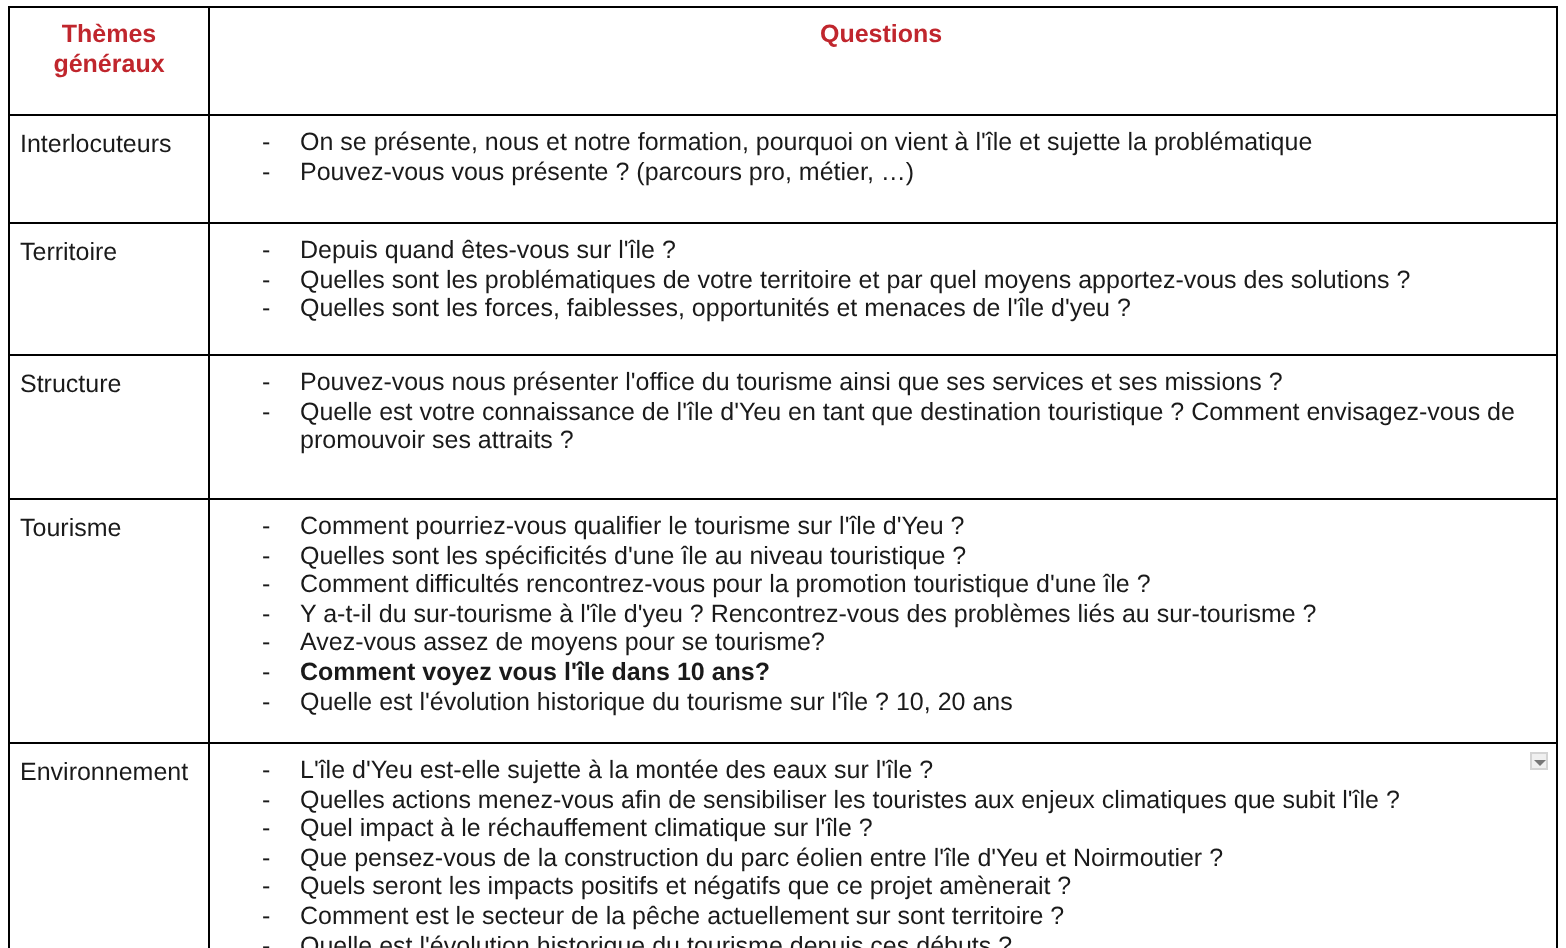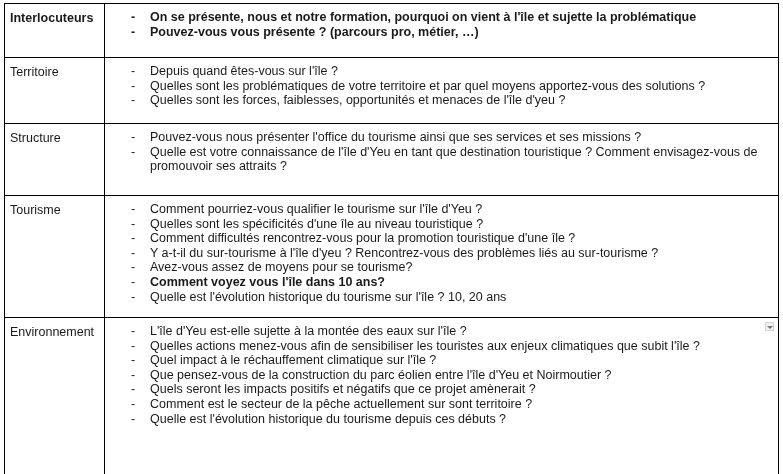--- a/index.html
+++ b/index.html
@@ -92,35 +92,43 @@
     }
     .scroll-arrow::after {
       content: "";
       position: absolute;
       left: 1px;
       top: 3px;
       border-left: 3px solid transparent;
       border-right: 3px solid transparent;
       border-top: 3px solid #777;
     }
-    .row-interloc td { height: 41px; font-weight: bold; }
+    .row-interloc td { height: 41px; }
     .row-territ td { height: 53px; margin-top: 12px; }
     .row-struct td { height: 59px; }
     .row-tour td { height: 109px; margin-left: 44px; }
     .row-env td { height: 146px; }
   </style>
 </head>
 <body>
 
 <table class="tbl">
   <colgroup>
     <col class="col-theme">
     <col class="col-q">
   </colgroup>
   <tbody>
+      <tr>
+    <td class="hdr-theme">
+      <span>Thèmes généraux</span>
+    </td>
+    <td class="hdr-q">
+      <span>Questions</span>
+    </td>
+  </tr>
 
   <tr class="row-interloc">
     <td class="theme-cell">Interlocuteurs</td>
     <td class="q-cell">
       <ul class="qs">
         <li><span class="dash">-</span><span class="txt">On se présente, nous et notre formation, pourquoi on vient à l'île et sujette la problématique</span></li>
         <li><span class="dash">-</span><span class="txt">Pouvez-vous vous présente ? (parcours pro, métier, …)</span></li>
       </ul>
     </td>
   </tr>

